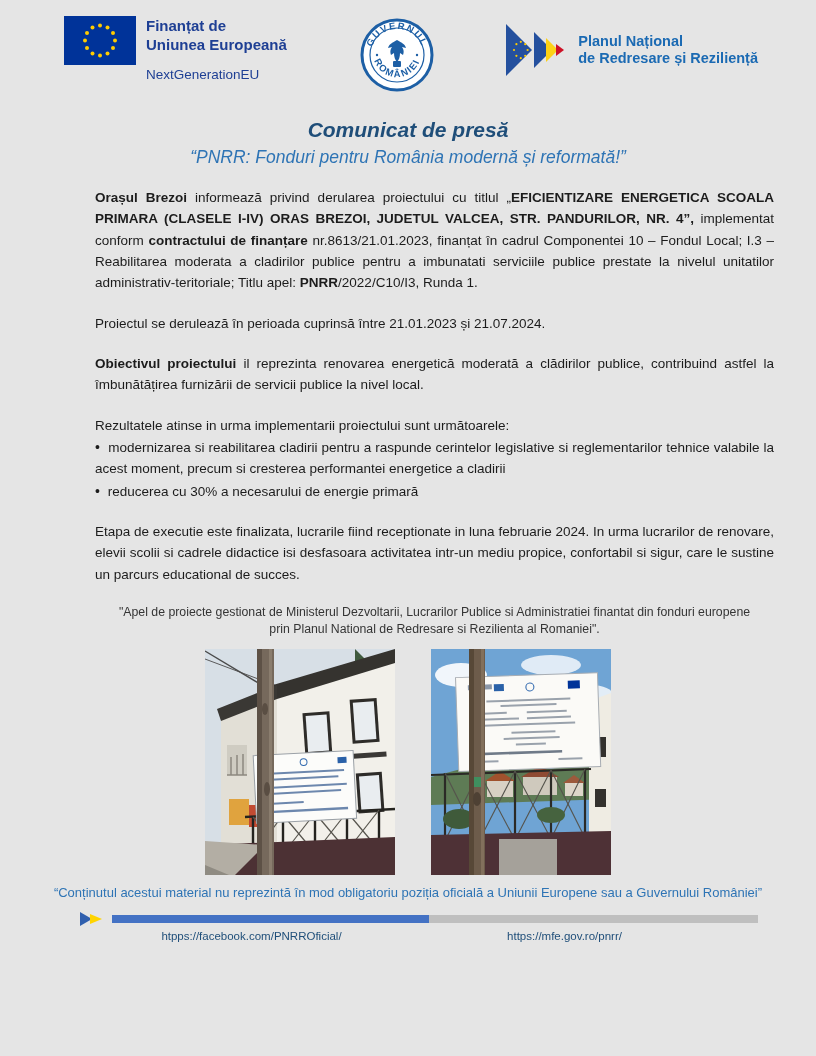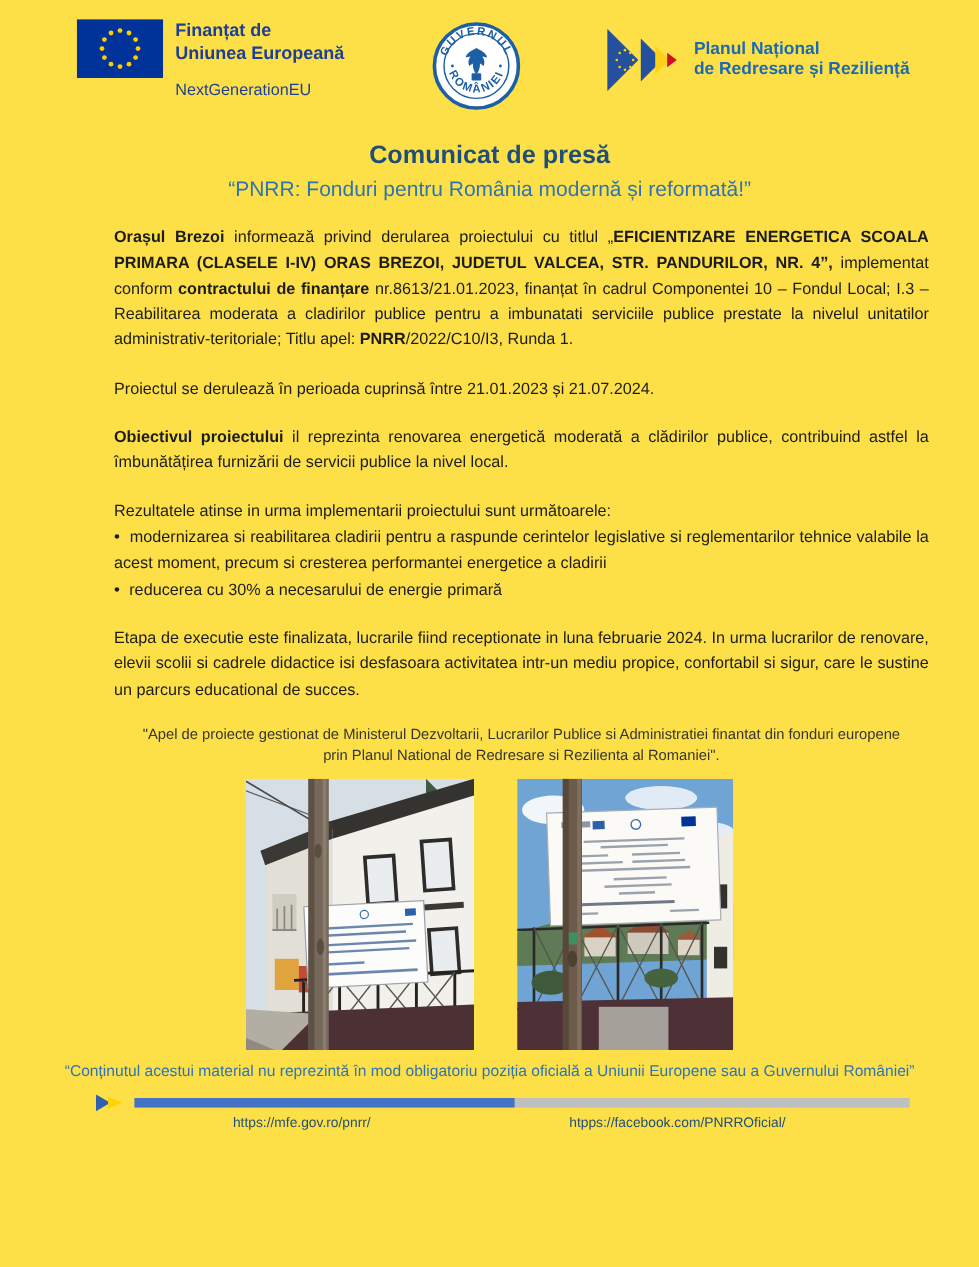--- a/index.html
+++ b/index.html
@@ -2,38 +2,38 @@
 <html><head>
 <meta charset="utf-8">
 <style>
   * { box-sizing: border-box; margin: 0; padding: 0; }
   html,body { background:#ffffff; }
   body {
     width:816px; height:1056px; margin:0 auto; overflow:hidden;
     font-family:"Liberation Sans", sans-serif;
     color:#1a1a1a;
   }
-  .page { position:relative; width:816px; height:1056px; overflow:hidden; background:#fde047; }
+  .page { position:relative; width:816px; height:1056px; overflow:hidden; background:#e5e5e5; }
 
   
   .header {
     display:flex; align-items:flex-start; justify-content:space-between;
     padding:16px 58px 0 64px; height:96px;
   }
   .eu-logo { display:flex; gap:10px; align-items:flex-start; }
   .eu-text { display:flex; flex-direction:column; line-height:1.25; padding-top:1px; }
   .eu-text .b { font-weight:bold; color:#1e3f94; font-size:15px; }
   .eu-text .r { color:#1e3f94; font-size:13.5px; margin-top:12px; }
   .gov-seal { margin-top:2px; }
   .pnrr-logo { display:flex; gap:14px; align-items:center; margin-top:6px; }
   .pnrr-text { display:flex; flex-direction:column; line-height:1.2; }
   .pnrr-text span { color:#1b6ab3; font-weight:bold; font-size:14.5px; }
 
   
-  .headings { text-align:center; margin-top:22px; }
+  .headings { text-align:center; margin-top:22px;font-style:italic; }
   .doc-title { color:#1f4e79; font-size:21px; font-weight:bold; }
   .doc-subtitle { color:#2e74b5; font-size:17.5px; margin-top:5px; }
 
   
   .doc { padding:0 42px 0 95px; font-size:13.5px; line-height:1.58; color:#1c1c1c; }
   .doc p { margin-top:19px; text-align:justify; }
   .doc p.first { margin-top:19px; }
   .doc p.left { text-align:left; }
   .bullet { text-align:justify; }
   .bullet::before { content:"\2022\00a0\00a0"; font-size:14px; }
@@ -321,17 +321,17 @@
       <polygon points="10,2 22,7 10,12" fill="#ffd400"></polygon>
     </svg>
     <div class="bar-track">
       <div class="bar-fill"></div>
       <div class="bar-rest"></div>
     </div>
   </div>
 
 
   <div class="links">
+    <a href="#">htpps://facebook.com/PNRROficial/</a>
     <a href="#">https://mfe.gov.ro/pnrr/</a>
-    <a href="#">htpps://facebook.com/PNRROficial/</a>
   </div>
 
 </div>
 
 </body></html>

